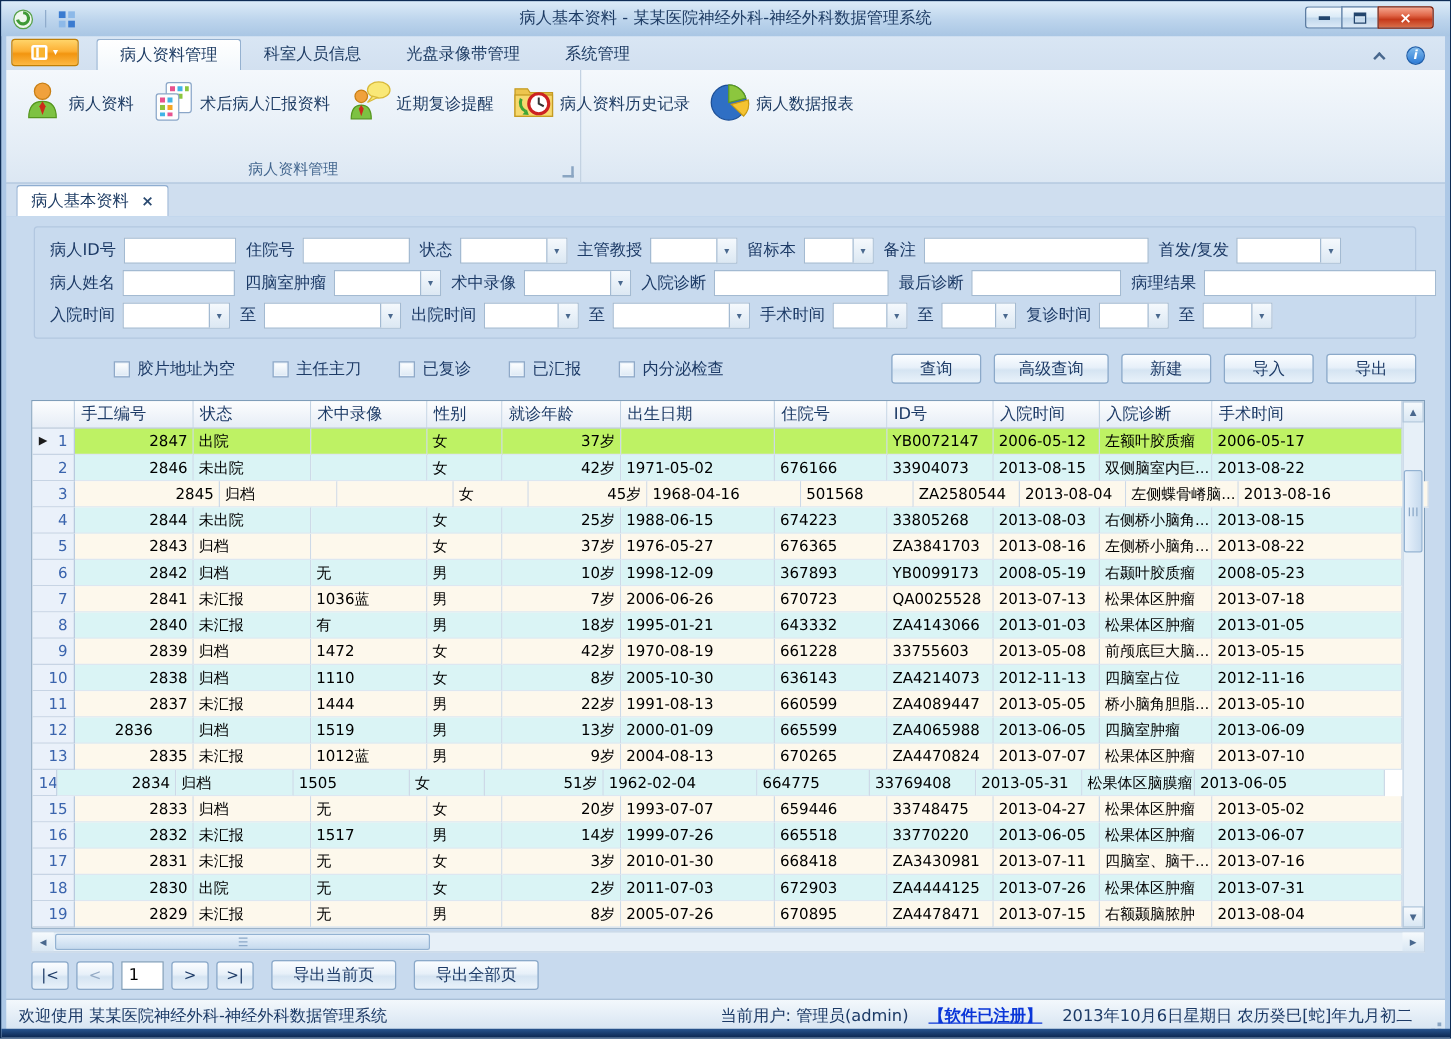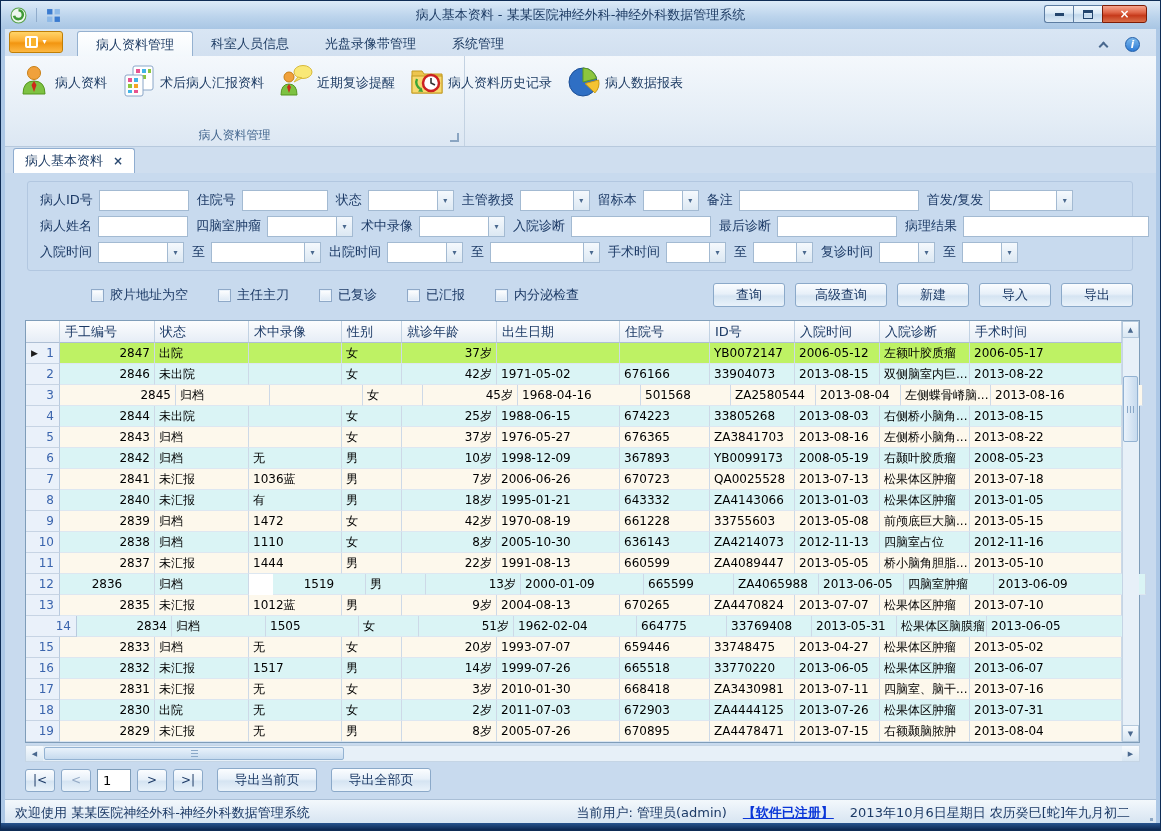--- a/index.html
+++ b/index.html
@@ -645,21 +645,21 @@
             <div class="gc" style="width: 90px; text-align: left;">桥小脑角胆脂...</div>
             <div class="gc" style="width: 152px; text-align: left;">2013-05-10</div>
           </div>
           <div class="grow row-cyan">
             <div class="gc gsel" style="width: 34px;">
               <span class="marker"></span>
               <span class="rownum">12</span>
             </div>
             <div class="gc" style="width: 95px; text-align: center;">2836</div>
             <div class="gc" style="width: 94px; text-align: left;">归档</div>
-            <div class="gc" style="width: 93px; text-align: center; margin-left: 24px;">1519</div>
+            <div class="gc" style="width: 93px; text-align: left;">1519</div>
             <div class="gc" style="width: 60px; text-align: left;">男</div>
             <div class="gc" style="width: 95px; text-align: right;">13岁</div>
             <div class="gc" style="width: 123px; text-align: left;">2000-01-09</div>
             <div class="gc" style="width: 90px; text-align: left;">665599</div>
             <div class="gc" style="width: 85px; text-align: left;">ZA4065988</div>
             <div class="gc" style="width: 85px; text-align: left;">2013-06-05</div>
             <div class="gc" style="width: 90px; text-align: left;">四脑室肿瘤</div>
             <div class="gc" style="width: 152px; text-align: left;">2013-06-09</div>
           </div>
           <div class="grow row-cream">
@@ -673,21 +673,21 @@
             <div class="gc" style="width: 60px; text-align: left;">男</div>
             <div class="gc" style="width: 95px; text-align: right;">9岁</div>
             <div class="gc" style="width: 123px; text-align: left;">2004-08-13</div>
             <div class="gc" style="width: 90px; text-align: left;">670265</div>
             <div class="gc" style="width: 85px; text-align: left;">ZA4470824</div>
             <div class="gc" style="width: 85px; text-align: left;">2013-07-07</div>
             <div class="gc" style="width: 90px; text-align: left;">松果体区肿瘤</div>
             <div class="gc" style="width: 152px; text-align: left;">2013-07-10</div>
           </div>
           <div class="grow row-cyan">
-            <div class="gc gsel" style="width: 51px;">
+            <div class="gc gsel" style="width: 20px;">
               <span class="marker"></span>
               <span class="rownum">14</span>
             </div>
             <div class="gc" style="width: 95px; text-align: right;">2834</div>
             <div class="gc" style="width: 94px; text-align: left;">归档</div>
             <div class="gc" style="width: 93px; text-align: left;">1505</div>
             <div class="gc" style="width: 60px; text-align: left;">女</div>
             <div class="gc" style="width: 95px; text-align: right;">51岁</div>
             <div class="gc" style="width: 123px; text-align: left;">1962-02-04</div>
             <div class="gc" style="width: 90px; text-align: left;">664775</div>

